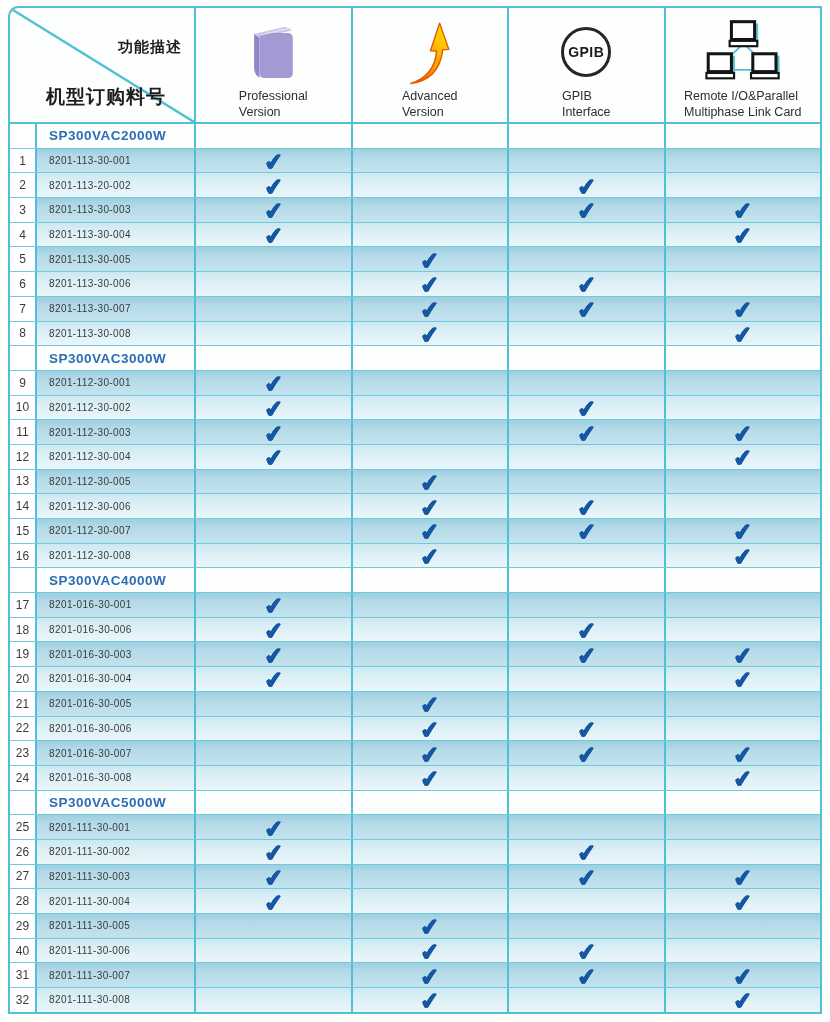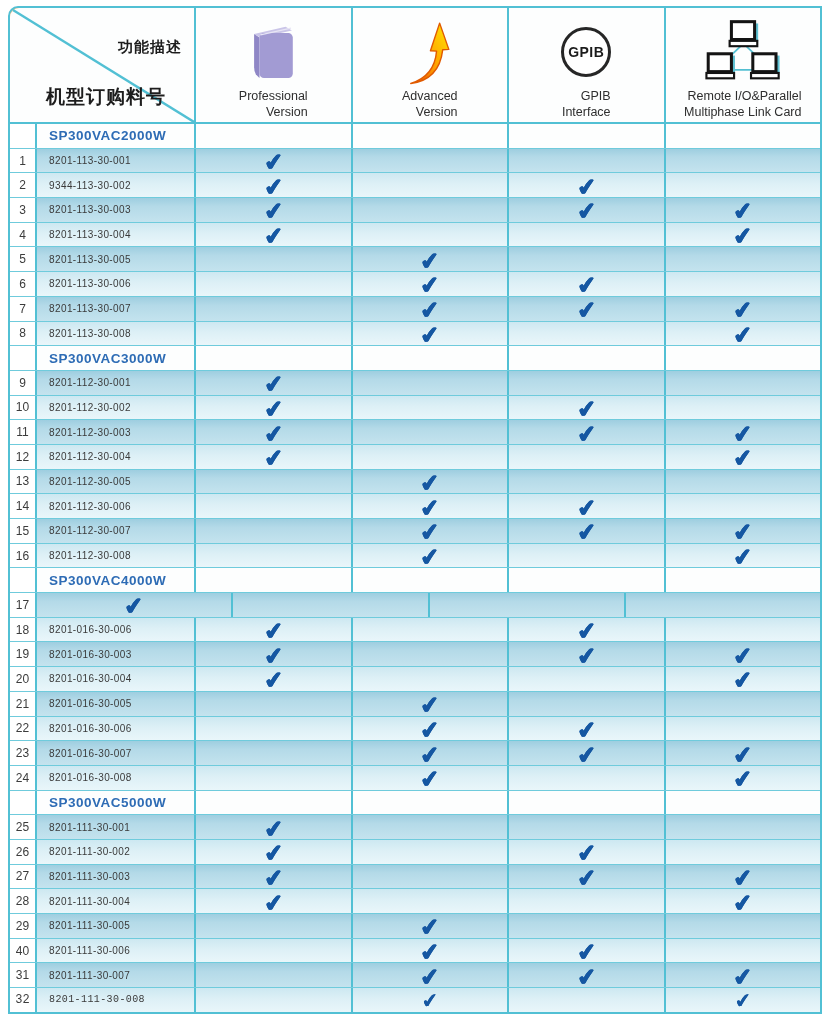--- a/index.html
+++ b/index.html
@@ -35,31 +35,31 @@
     position:absolute; bottom:12px; left:36px;
     font-size:19px; font-weight:600; color:#1d1d1d; letter-spacing:1px;
   }
   .feature-col {
     flex:1 1 0; display:flex; flex-direction:column; align-items:center;
     justify-content:flex-start; padding-top:8px;
     border-right:2px solid #52c0d4; background:#fdfefe;
   }
   .feature-col:last-child { border-right:none; }
   .icon-box { height:72px; display:flex; align-items:center; justify-content:center; }
-  .col-label { font-size:12.5px; color:#2e2e2e; line-height:1.3; text-align:right; }
+  .col-label { font-size:12.5px; color:#2e2e2e; line-height:1.3; text-align:left; }
   .gpib-circle {
     width:50px; height:50px; border:3px solid #262626; border-radius:50%;
     display:flex; align-items:center; justify-content:center;
     font-size:14px; font-weight:700; color:#1c1c1c; letter-spacing:0.5px;
     background:#fff;
   }
   
   .tbody { flex:1 1 auto; display:flex; flex-direction:column;border-radius:17px; }
   .row { display:flex; flex:1 1 0; border-bottom:1.6px solid #6fcbdc; }
-  .row:last-child { border-bottom:none;font-family:Liberation Mono, monospace; }
+  .row:last-child { border-bottom:none; }
   .cell {
     display:flex; align-items:center; justify-content:center;
     border-right:2px solid #52c0d4;
     overflow:visible; position:relative;
   }
   .cell:last-child { border-right:none; }
   .c-num  { flex:0 0 27px;  background:#ffffff; font-size:12px; color:#3c3c3c; }
   .c-part { flex:0 0 159px; justify-content:flex-start; padding-left:12px;
             font-size:10px; color:#3a3a3a; letter-spacing:0.4px; }
   .c-feat { flex:1 1 0; }
@@ -174,21 +174,21 @@
         <div class="cell c-part">8201-113-30-001</div>
         <div class="cell c-feat">
           <span class="check">✔</span>
         </div>
         <div class="cell c-feat"></div>
         <div class="cell c-feat"></div>
         <div class="cell c-feat"></div>
       </div>
       <div class="row row-light">
         <div class="cell c-num">2</div>
-        <div class="cell c-part">9344-113-30-002</div>
+        <div class="cell c-part">8201-113-20-002</div>
         <div class="cell c-feat">
           <span class="check">✔</span>
         </div>
         <div class="cell c-feat"></div>
         <div class="cell c-feat">
           <span class="check">✔</span>
         </div>
         <div class="cell c-feat"></div>
       </div>
       <div class="row row-dark">
@@ -372,20 +372,21 @@
       <div class="row row-section">
         <div class="cell c-num"></div>
         <div class="cell c-part">SP300VAC4000W</div>
         <div class="cell c-feat"></div>
         <div class="cell c-feat"></div>
         <div class="cell c-feat"></div>
         <div class="cell c-feat"></div>
       </div>
       <div class="row row-dark">
         <div class="cell c-num">17</div>
+        <div class="cell c-part">8201-016-30-001</div>
         <div class="cell c-feat">
           <span class="check">✔</span>
         </div>
         <div class="cell c-feat"></div>
         <div class="cell c-feat"></div>
         <div class="cell c-feat"></div>
       </div>
       <div class="row row-light">
         <div class="cell c-num">18</div>
         <div class="cell c-part">8201-016-30-006</div>

